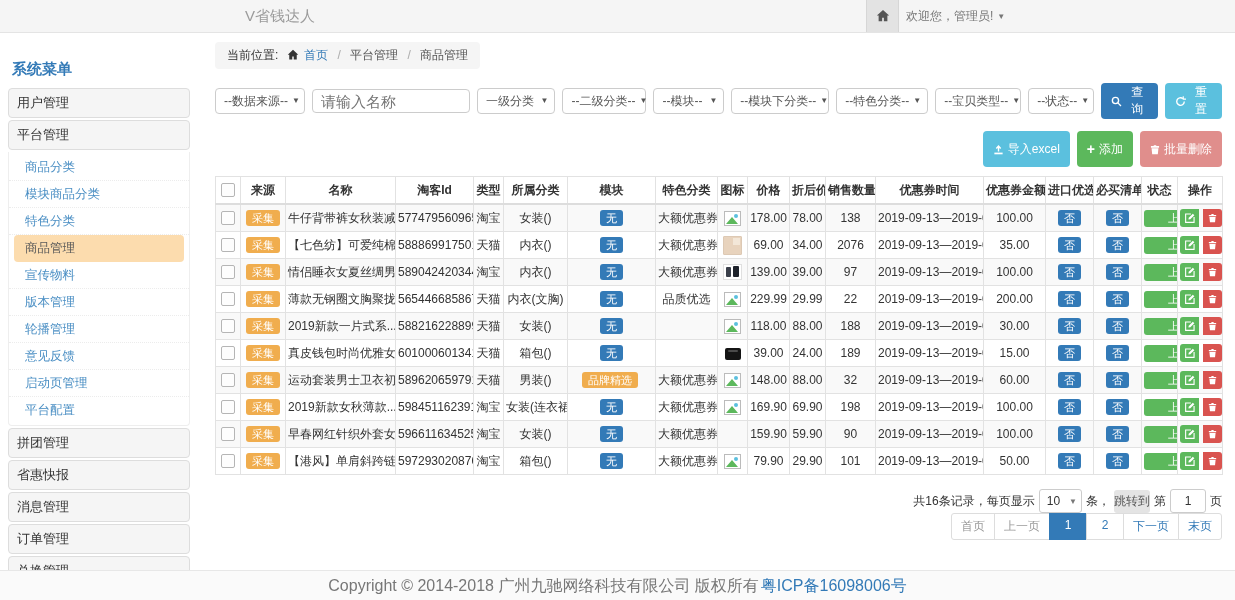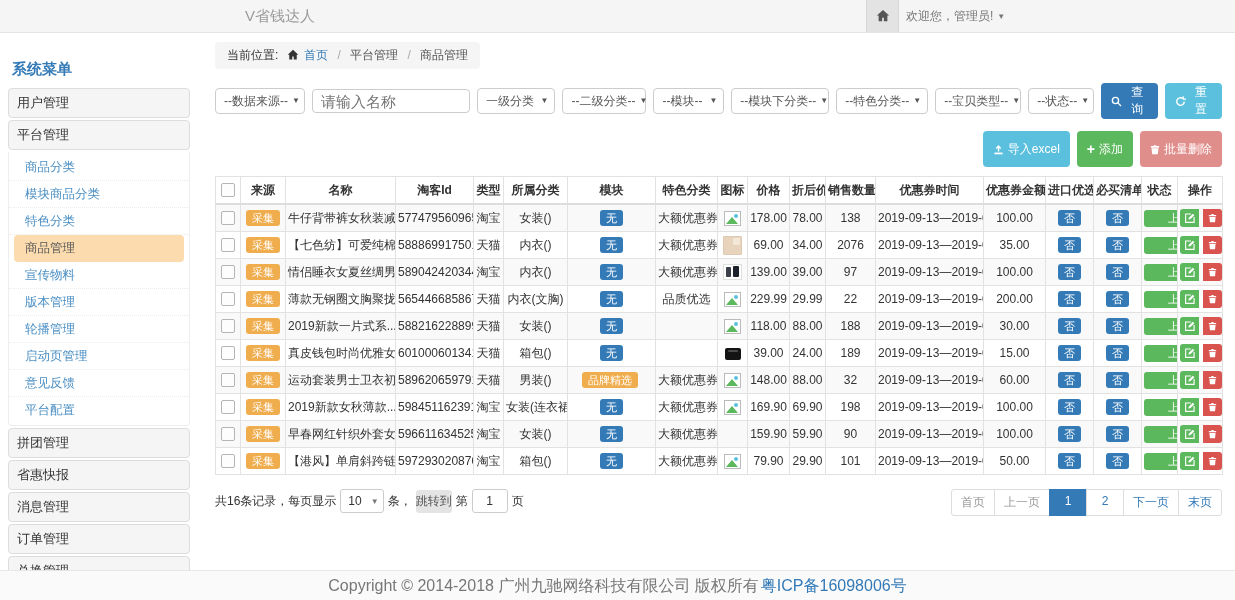--- a/index.html
+++ b/index.html
@@ -61,21 +61,21 @@
   .icon-placeholder::after{content:"";position:absolute;right:2px;top:2px;width:4px;height:4px;background:#5bc0de;border-radius:50%;}
   .icon-thumb-beige{width:17px;height:17px;background:#e8d3bd;border:1px solid #ddc9b4;border-radius:1px;}
   .icon-thumb-beige::after{content:"";position:absolute;right:1px;top:1px;width:7px;height:7px;background:#f3e7d8;}
   .icon-thumb-dark{width:17px;height:14px;background:#fff;border:1px solid #e0e0e0;}
   .icon-thumb-dark::before{content:"";position:absolute;left:2px;top:2px;width:5px;height:10px;background:#3a3f4a;border-radius:1px;}
   .icon-thumb-dark::after{content:"";position:absolute;right:2px;top:1px;width:6px;height:11px;background:#1e222b;border-radius:1px;}
   .icon-thumb-black{width:16px;height:12px;background:#141414;border-radius:2px;}
   .icon-thumb-black::after{content:"";position:absolute;left:3px;top:2px;width:10px;height:2px;background:#4a4a4a;border-radius:1px;}
   .icon-none{width:15px;height:13px;visibility:hidden;}
   
-  .pager-row{margin-top:14px;display:flex;align-items:flex-start;justify-content:space-between;}
+  .pager-row{margin-top:14px;display:flex;align-items:flex-end;justify-content:space-between;flex-direction:column;}
   .pager-left{display:flex;align-items:center;gap:4px;color:#333;}
   .mini-sel{border:1px solid #ccc;border-radius:3px;height:22px;display:inline-flex;align-items:center;padding:0 4px 0 7px;gap:5px;color:#333;cursor:pointer;background:#fff;}
   .jump-label{background:#e4e4e4;color:#555;border-radius:3px;padding:3px 0;cursor:pointer;}
   .jump-input{width:30px;height:20px;border:1px solid #ccc;border-radius:3px;text-align:center;font-size:12px;color:#333;font-family:inherit;}
   .pager-right{display:flex;}
   .page-btn{border:1px solid #ddd;background:#fff;color:#337ab7;min-width:18px;text-align:center;padding:4px 9px;margin-left:-1px;cursor:pointer;font-size:12px;}
   .page-btn.disabled{color:#9a9a9a;cursor:default;}
   .page-btn.active{background:#337ab7;border-color:#337ab7;color:#fff;}
   .page-btn:first-child{border-radius:3px 0 0 3px;}
   .page-btn:last-child{border-radius:0 3px 3px 0;}
@@ -104,22 +104,22 @@
   <div class="panel">用户管理</div>
   <div class="panel">平台管理</div>
   <div class="panel-body">
     <span class="sub-link">商品分类</span>
     <span class="sub-link">模块商品分类</span>
     <span class="sub-link">特色分类</span>
     <span class="sub-link active">商品管理</span>
     <span class="sub-link">宣传物料</span>
     <span class="sub-link">版本管理</span>
     <span class="sub-link">轮播管理</span>
+    <span class="sub-link">意见反馈</span>
     <span class="sub-link">启动页管理</span>
-    <span class="sub-link">意见反馈</span>
     <span class="sub-link">平台配置</span>
   </div>
   <div class="panel">拼团管理</div>
   <div class="panel">省惠快报</div>
   <div class="panel">消息管理</div>
   <div class="panel">订单管理</div>
   <div class="panel">兑换管理</div>
   <div class="panel">提现管理</div>
 </div>
 

